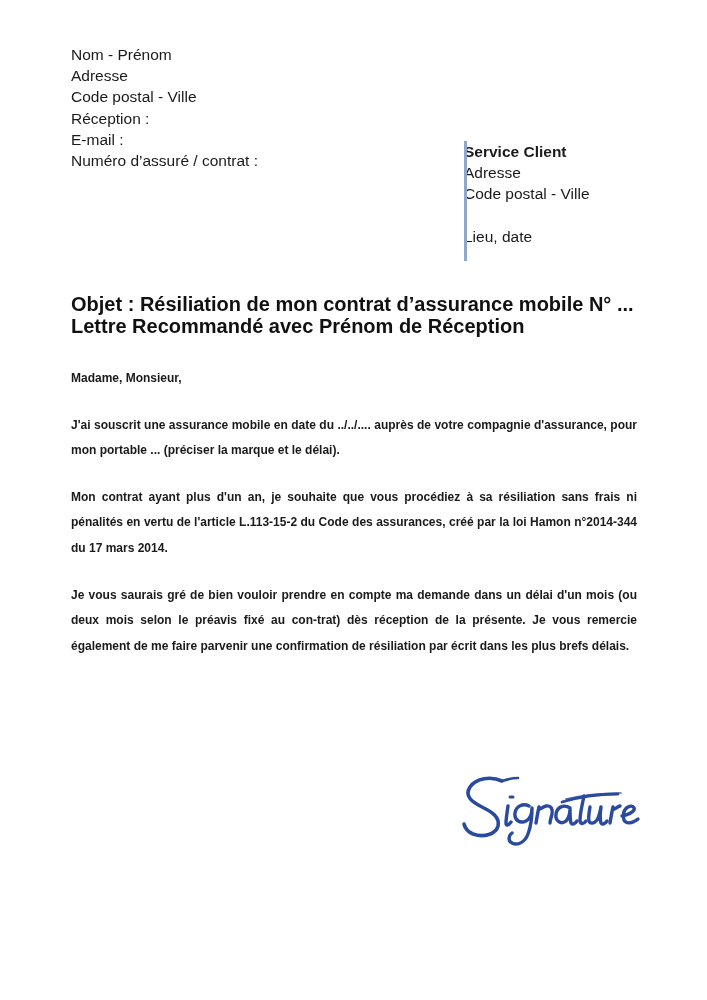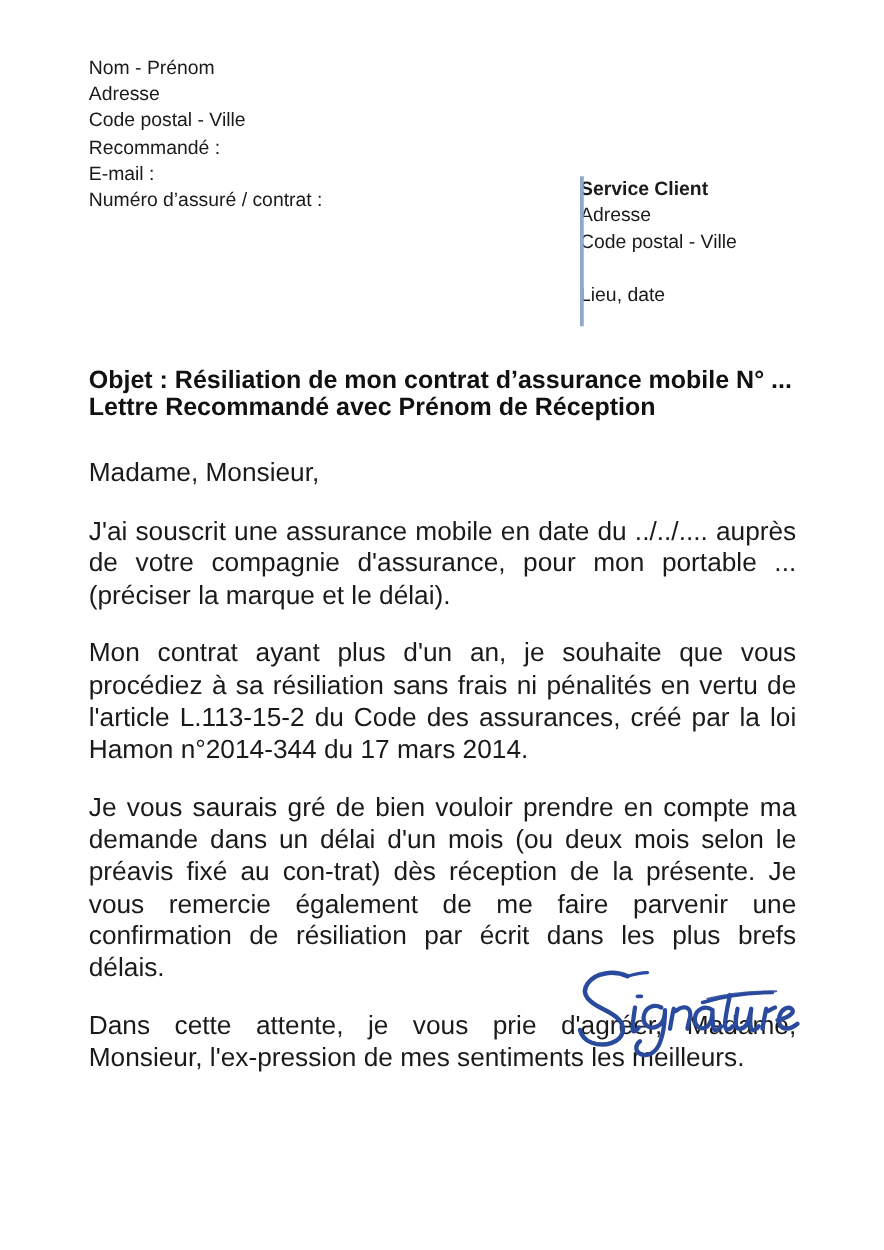--- a/index.html
+++ b/index.html
@@ -82,26 +82,27 @@
   }
 
   
   .body-block {
     position: absolute;
     left: 71px;
     top: 366px;
     width: 566px;
   }
   .body-para {
-    font-size: 21px;
+    font-size: 12px;
     line-height: 25.6px;
     color: #1a1a1a;
     text-align: justify;
     margin: 0 0 21px 0;
     hyphens: manual;
+    font-weight: bold;
   }
   .body-para.salutation {
     margin-bottom: 21px;
     text-align: left;
   }
   .body-para:last-child {
     margin-bottom: 0;
   }
 
   
@@ -121,21 +122,21 @@
 </style>
 </head>
 <body>
 
 <div class="page">
 
   <div class="sender-block">
     <div class="sender-line">Nom - Prénom</div>
     <div class="sender-line">Adresse</div>
     <div class="sender-line">Code postal - Ville</div>
-    <div class="sender-line">Recommandé :</div>
+    <div class="sender-line">Réception :</div>
     <div class="sender-line">E-mail :</div>
     <div class="sender-line">Numéro d’assuré / contrat :</div>
   </div>
 
   <div class="recipient-wrap">
     <div class="recipient-rule"></div>
     <div class="recipient-line bold">Service Client</div>
     <div class="recipient-line">Adresse</div>
     <div class="recipient-line">Code postal - Ville</div>
     <div class="recipient-gap"></div>
@@ -145,21 +146,20 @@
   <div class="subject-block">
     <div class="subject-line">Objet : Résiliation de mon contrat d’assurance mobile N° ...</div>
     <div class="subject-line">Lettre Recommandé avec Prénom de Réception</div>
   </div>
 
   <div class="body-block">
     <p class="body-para salutation">Madame, Monsieur,</p>
     <p class="body-para">J'ai souscrit une assurance mobile en date du ../../.... auprès de votre compagnie d'assurance, pour mon portable ... (préciser la marque et le délai).</p>
     <p class="body-para">Mon contrat ayant plus d'un an, je souhaite que vous procédiez à sa résiliation sans frais ni pénalités en vertu de l'article L.113-15-2 du Code des assurances, créé par la loi Hamon n°2014-344 du 17 mars 2014.</p>
     <p class="body-para">Je vous saurais gré de bien vouloir prendre en compte ma demande dans un délai d'un mois (ou deux mois selon le préavis fixé au con-trat) dès réception de la présente. Je vous remercie également de me faire parvenir une confirmation de résiliation par écrit dans les plus brefs délais.</p>
-    <p class="body-para">Dans cette attente, je vous prie d'agréer, Madame, Monsieur, l'ex-pression de mes sentiments les meilleurs.</p>
   </div>
 
   <div class="signature">
     <svg viewBox="0 0 185 76" xmlns="http://www.w3.org/2000/svg" aria-hidden="true">
       <g fill="none" stroke="#2a4a9e" stroke-linecap="round" stroke-linejoin="round">
 
         <path d="M44 9 C33 4, 18 6, 12 15 C6 24, 14 30, 24 35 C34 40, 42 45, 40 54 C38 62, 26 66, 15 62 C10 60, 7 56, 6 52" stroke-width="3.6"></path>
 
         <path d="M44 9 C50 7, 55 6, 60 6" stroke-width="2.6"></path>
 

